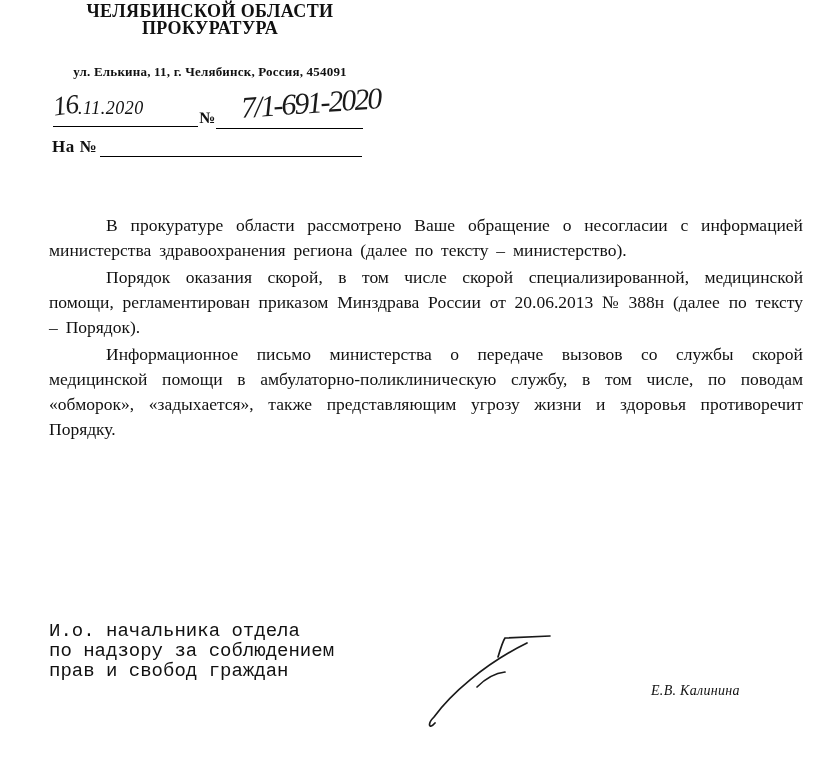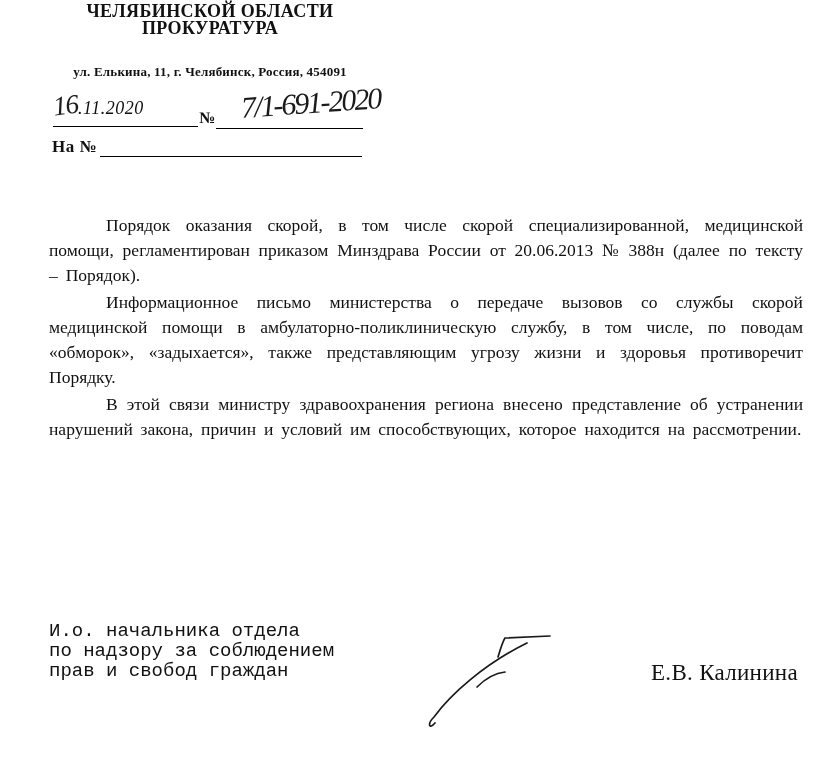--- a/index.html
+++ b/index.html
@@ -84,23 +84,24 @@
     line-height: 20px;
     font-family: Liberation Mono, monospace;
   }
   .sig-scribble {
     position: absolute;
     left: 428px; top: 626px;
     width: 140px; height: 108px;
   }
   .sig-name {
     position: absolute;
-    left: 651px; top: 660px;
-    font-size: 23px;
+    left: 651px; top: 683px;
+    font-size: 14px;
     letter-spacing: 0.3px;
+    font-style: italic;
   }
 </style>
 </head>
 <body>
 
 <div class="page">
 
   <header class="letterhead">
     <div class="org-line">ЧЕЛЯБИНСКОЙ ОБЛАСТИ</div>
     <div class="org-line">ПРОКУРАТУРА</div>
@@ -113,23 +114,23 @@
   <div class="rule date-rule"></div>
 
   <div class="number-label">№</div>
   <div class="rule number-rule"></div>
   <div class="hw number-hw">7/1-691-2020</div>
 
   <div class="reply-label">На №</div>
   <div class="rule reply-rule"></div>
 
   <main class="body-text">
+    <p>В прокуратуре области рассмотрено Ваше обращение о несогласии с информацией министерства здравоохранения региона (далее по тексту – министерство).</p>
     <p>Порядок оказания скорой, в том числе скорой специализированной, медицинской помощи, регламентирован приказом Минздрава России от 20.06.2013 № 388н (далее по тексту – Порядок).</p>
     <p>Информационное письмо министерства о передаче вызовов со службы скорой медицинской помощи в амбулаторно-поликлиническую службу, в том числе, по поводам «обморок», «задыхается», также представляющим угрозу жизни и здоровья противоречит Порядку.</p>
-    <p>В этой связи министру здравоохранения региона внесено представление об устранении нарушений закона, причин и условий им способствующих, которое находится на рассмотрении.</p>
   </main>
 
   <footer>
     <div class="sig-position">
       <div>И.о. начальника отдела</div>
       <div>по надзору за соблюдением</div>
       <div>прав и свобод граждан</div>
     </div>
 
     <svg class="sig-scribble" viewBox="0 0 140 108" xmlns="http://www.w3.org/2000/svg" aria-hidden="true">

